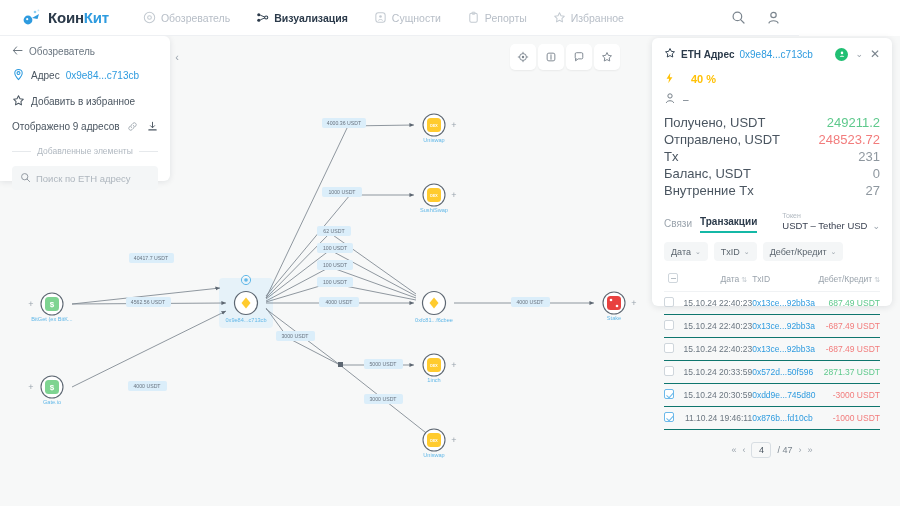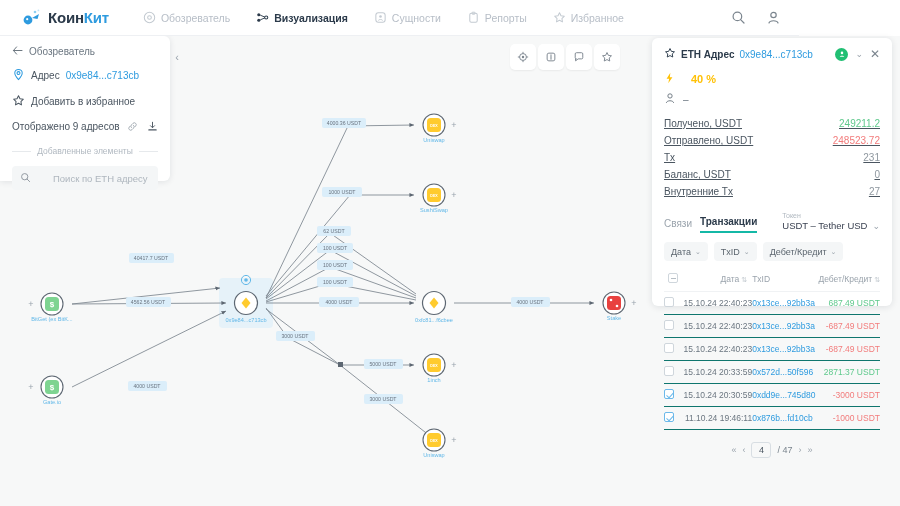--- a/index.html
+++ b/index.html
@@ -78,21 +78,21 @@
   .lp-fav { color: #4a5560; }
   .lp-count { display: flex; margin-top: 12px; font-size: 10px; color: #4a5560; }
   .lp-count .acts { margin-left: auto; display: flex; gap: 9px; }
   .lp-divider {
     display: flex; align-items: center; gap: 6px;
     margin-top: 12px; color: #b0b8c0; font-size: 8.5px; white-space: nowrap;
   }
   .lp-divider:before, .lp-divider:after { content: ""; height: 1px; background: #e6e9ec; flex: 1; }
   .lp-search {
     margin-top: 10px; height: 24px; background: #f4f6f7; border-radius: 4px;
-    display: flex; align-items: center; gap: 22px; padding: 0 8px;
+    display: flex; align-items: center; gap: 5px; padding: 0 8px;
     font-size: 9.5px; color: #aeb6be; cursor: text;
   }
 
   
   .rightpanel {
     position: absolute; right: 8px; top: 38px;
     width: 240px; height: 268px;
     background: #fff; border-radius: 6px;
     box-shadow: 0 1px 7px rgba(20,30,45,.11);
     z-index: 40; padding: 0 12px;
@@ -106,21 +106,21 @@
     display: flex; align-items: center; justify-content: center; cursor: pointer;
   }
   .rp-chev { color: #9aa3ac; font-size: 9px; cursor: pointer; }
   .rp-close { color: #7b858e; font-size: 12px; cursor: pointer; line-height: 1; }
 
   .rp-score { display: flex; align-items: center; gap: 16px; margin-top: 6px; }
   .rp-score .pct { color: #ffc107; font-weight: bold; font-size: 11px; }
   .rp-owner { display: flex; align-items: center; gap: 7px; margin-top: 6px; color: #6b7680; font-size: 10px; }
 
   .rp-stats { margin-top: 9px; }
-  .rp-stat { display: flex; align-items: center; height: 17px; font-size: 10px; color: #4a5560; text-decoration: underline; }
+  .rp-stat { display: flex; height: 17px; font-size: 13px; color: #4a5560; }
   .rp-stat .v { margin-left: auto; }
   .v-green { color: #5ec98c; }
   .v-red { color: #f27c7c; }
   .v-grey { color: #8e979f; }
 
   .rp-tabs { display: flex; align-items: flex-end; gap: 8px; margin-top: 12px; }
   .rp-tab { font-size: 10px; color: #9aa3ac; padding-bottom: 4px; cursor: pointer; }
   .rp-tab.active { color: #2b3a4a; font-weight: bold; border-bottom: 2px solid #14b8a6; }
   .rp-token { margin-left: auto; text-align: left; display: flex; align-items: flex-end; gap: 5px; padding-bottom: 2px; cursor: pointer; }
   .rp-token .cap { font-size: 7px; color: #b0b8c0; display: block; }

